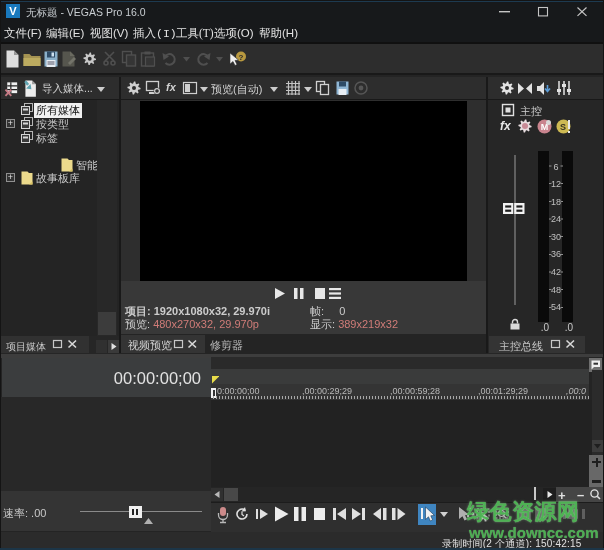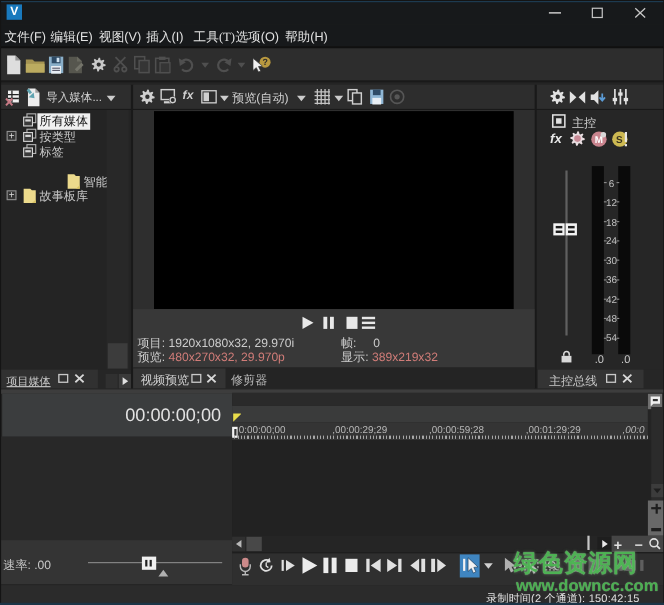--- a/index.html
+++ b/index.html
@@ -60,34 +60,35 @@
 #wm1 { left:467px; top:497px; color:rgba(72,178,78,0.92); font-size:22px; font-weight:bold; letter-spacing:0.5px;
   text-shadow:0 0 1px rgba(220,255,220,0.55), 0 0 3px rgba(160,230,160,0.35); }
 #wm2 { left:469px; top:524px; color:rgba(72,178,78,0.92); font-size:15px; font-weight:bold; letter-spacing:0px;
   text-shadow:0 0 1px rgba(220,255,220,0.5); }
 </style>
 </head>
 <body>
 <div id="win">
   <div class="abs" id="titlebar"></div>
   <div class="abs" id="vlogo">V</div>
+  <div class="abs" id="titletext">无标题 - VEGAS Pro 16.0</div>
   <svg style="left:499px; top:11px;" width="12" height="2">
       <rect width="11" height="1.4" fill="#c5c5c5"></rect>
     </svg>
   <svg style="left:538px; top:7px;" width="11" height="10">
       <rect x="0.5" y="0.5" width="9" height="8.4" fill="none" stroke="#c5c5c5" stroke-width="1.1"></rect>
     </svg>
   <svg style="left:577px; top:7px;" width="11" height="10">
       <path d="M0.5 0.5 L9.5 8.9 M9.5 0.5 L0.5 8.9" stroke="#c5c5c5" stroke-width="1.2"></path>
     </svg>
   <div class="abs" id="menubar"></div>
   <div class="abs menuitem" style="left:4px;">文件(F)</div>
   <div class="abs menuitem" style="left:46px;">编辑(E)</div>
   <div class="abs menuitem" style="left:90px;">视图(V)</div>
-  <div class="abs menuitem" style="left:133px;">插入(I)</div>
+  <div class="abs menuitem" style="left:133px;font-family:Liberation Mono, monospace;">插入(I)</div>
   <div class="abs menuitem" style="left:176px;font-family:Liberation Serif, serif;">工具(T)</div>
   <div class="abs menuitem" style="left:214px;">选项(O)</div>
   <div class="abs menuitem" style="left:259px;">帮助(H)</div>
   <div class="abs" id="menusep"></div>
   <div class="abs" id="toolbar"></div>
 
   <svg style="left:6px; top:50px;" width="13" height="18">
       <path d="M0.5 0.5 h7.5 l4.5 4.5 v12.5 h-12 z" fill="#dedede"></path>
       <path d="M8 0.5 l4.5 4.5 h-4.5 z" fill="#969696"></path>
     </svg>
@@ -272,21 +273,21 @@
         <path d="M0.5 0.5 h6 l1.5 1.5 h3.5 v11.5 h-11 z" fill="#ecda8c"></path>
         <path d="M8 13.5 l3.5 -3 v3 z" fill="#d8c263"></path>
       </svg>
       <span class="treelabel">故事板库</span>
     </div>
   <div class="abs" id="lscroll"></div>
   <div class="abs" id="lthumb"></div>
   <div class="abs" id="ltabbg"></div>
   <div class="abs" style="left:1px; top:336px; width:88px; height:17px; background:#313131;"></div>
   <div class="abs" id="ltab">
-      <span style="position:absolute;left:6px;top:4px;text-decoration:underline;">项目媒体</span>
+      <span style="position:absolute;left:6px;top:4px;">项目媒体</span>
       <svg style="left:53px;top:4px;" width="10" height="9">
         <rect x="0.5" y="0.5" width="8" height="7" fill="none" stroke="#c8c8c8" stroke-width="1.2"></rect>
       </svg>
       <svg style="left:68px;top:4px;" width="9" height="9">
         <path d="M0.5 0.5 L8 7.5 M8 0.5 L0.5 7.5" stroke="#d8d8d8" stroke-width="1.6"></path>
       </svg>
     </div>
   <div class="abs" style="left:96px; top:340px; width:11px; height:13px; background:#303030;"></div>
   <div class="abs" style="left:108px; top:340px; width:11px; height:13px; background:#3a3a3a;"></div>
   <svg style="left:111px; top:343px;" width="6" height="8">
@@ -306,21 +307,21 @@
   <svg style="left:315px; top:288px;" width="10" height="11">
       <rect width="10" height="11" fill="#e8e8e8"></rect>
     </svg>
   <svg style="left:329px; top:288px;" width="12" height="11">
       <g fill="#e8e8e8">
         <rect y="0" width="12" height="2.2"></rect>
         <rect y="4.4" width="12" height="2.2"></rect>
         <rect y="8.8" width="12" height="2.2"></rect>
       </g>
     </svg>
-  <div class="abs inf" style="left:125px; top:304px;">项目: 1920x1080x32, 29.970i</div>
+  <div class="abs inf" style="left:125px; top:304px;font-weight:bold;">项目: 1920x1080x32, 29.970i</div>
   <div class="abs inf" style="left:125px; top:317px;">预览: <span class="red">480x270x32, 29.970p</span></div>
   <div class="abs inf" style="left:310px; top:304px;">帧:     0</div>
   <div class="abs inf" style="left:310px; top:317px;">显示: <span class="red">389x219x32</span></div>
   <div class="abs" id="vtabs"></div>
   <div class="abs" style="left:121px; top:335px; width:84px; height:18px; background:#343434;"></div>
   <div class="abs" style="left:128px; top:338px; color:#d2d2d2; font-size:11px;text-align:right;">视频预览</div>
   <svg style="left:174px;top:340px;" width="10" height="9">
       <rect x="0.5" y="0.5" width="8" height="7" fill="none" stroke="#c8c8c8" stroke-width="1.2"></rect>
     </svg>
   <svg style="left:188px;top:340px;" width="9" height="9">

